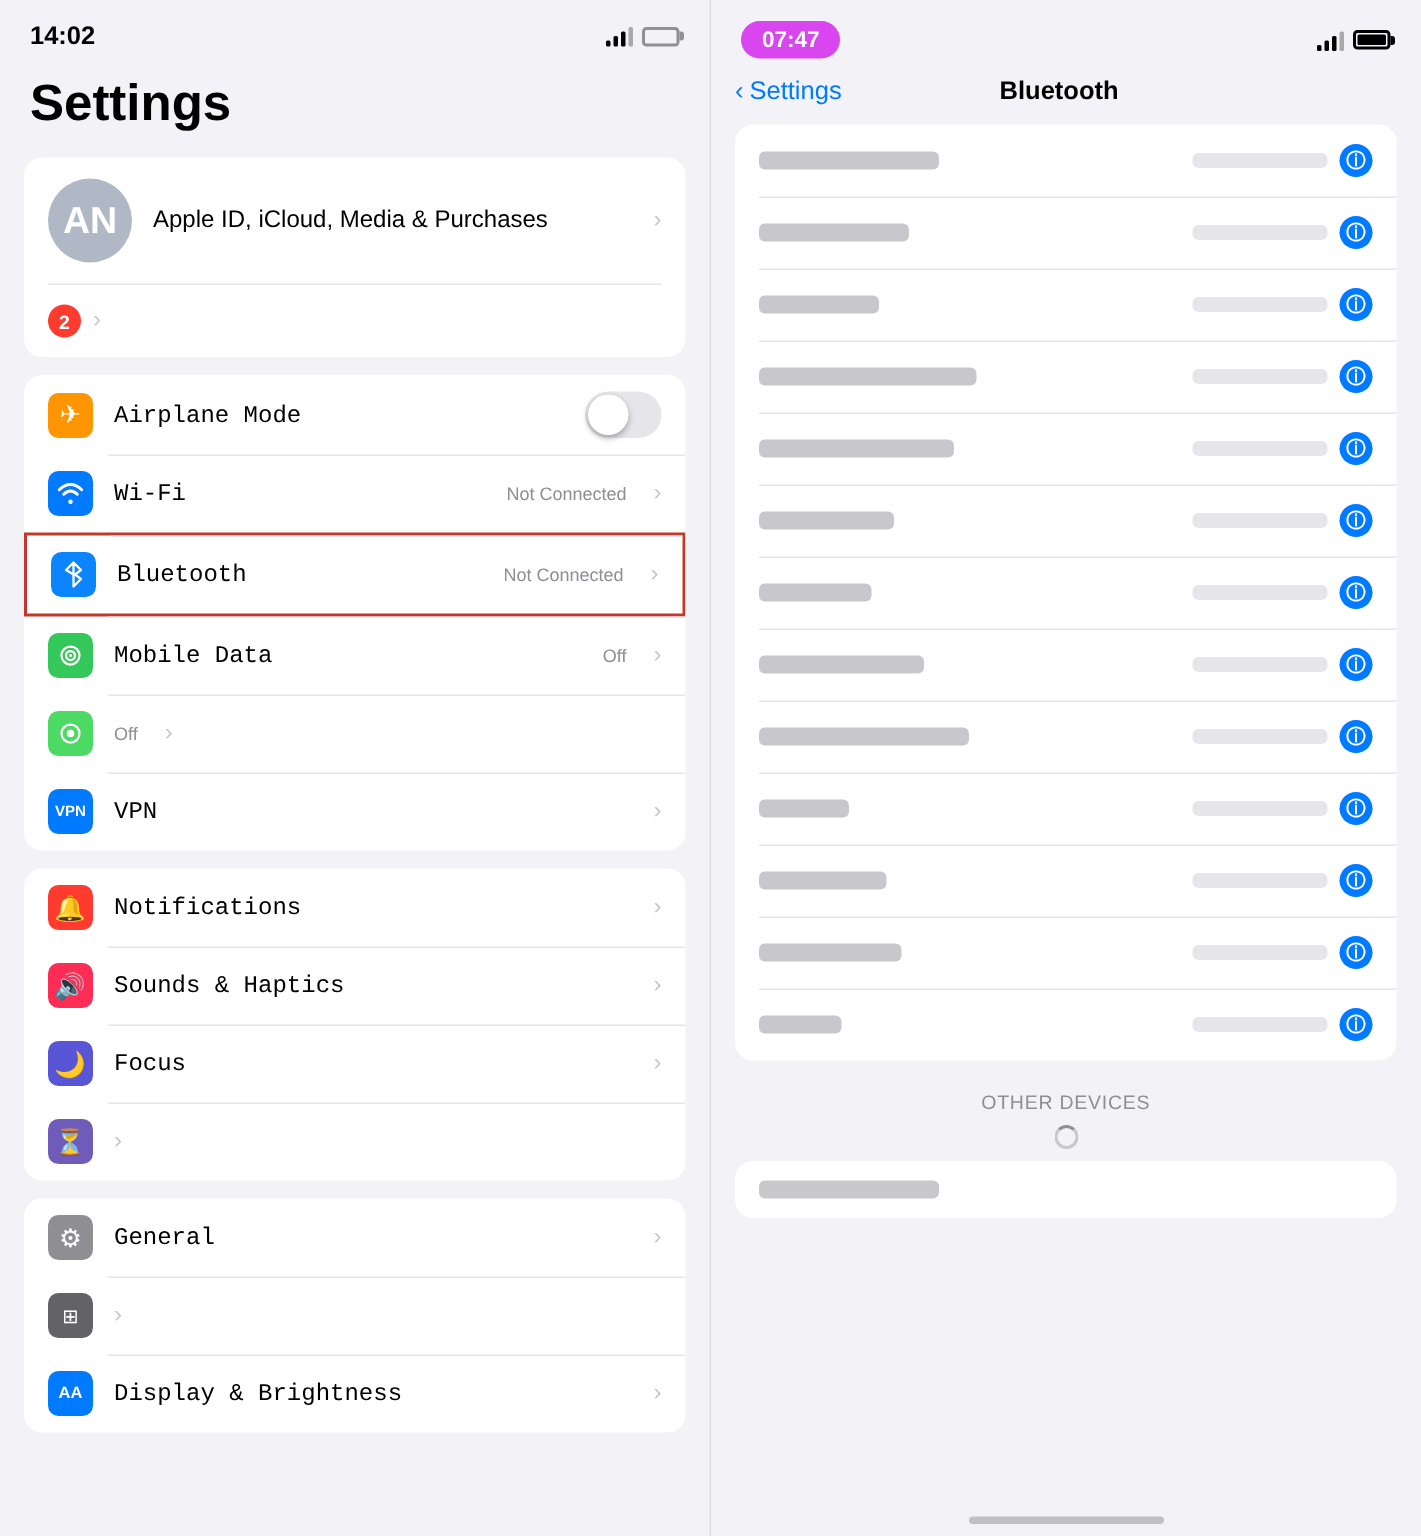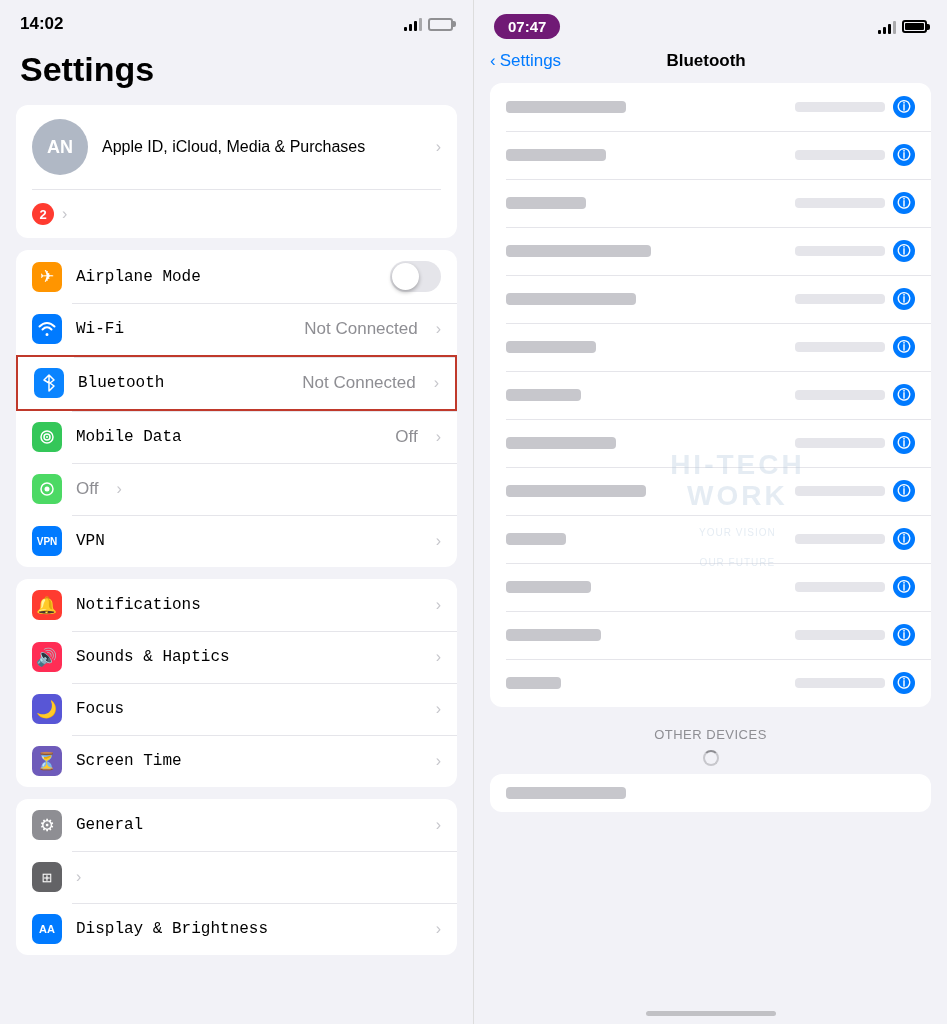--- a/index.html
+++ b/index.html
@@ -94,21 +94,21 @@
     }
     .avatar-circle {
       width: 56px;
       height: 56px;
       background: #b0b8c5;
       border-radius: 50%;
       display: flex;
       align-items: center;
       justify-content: center;
       color: #fff;
-      font-size: 18px;
+      font-size: 25px;
       font-weight: 600;
       flex-shrink: 0;
     }
     .apple-id-text {
       flex: 1;
     }
     .chevron-right {
       color: #c7c7cc;
       font-size: 16px;
     }
@@ -189,21 +189,21 @@
     .icon-gray2 { background: #636366; }
 
     .row-label {
       flex: 1;
       font-size: 16px;
       color: #000;
       font-family: Liberation Mono, monospace;
     }
     .row-label.dimmed { color: #8e8e93; }
     .row-value {
-      font-size: 17px;
+      font-size: 12px;
       color: #8e8e93;
       margin-right: 4px;
     }
 
     
     .toggle {
       width: 51px;
       height: 31px;
       border-radius: 16px;
       background: #e5e5ea;
@@ -240,21 +240,21 @@
       border-left: 1px solid #ddd;
     }
 
     .status-bar-right {
       display: flex;
       justify-content: space-between;
       align-items: center;
       padding: 14px 20px 8px 20px;
     }
     .pill-time {
-      background: #701a75;
+      background: #d946ef;
       color: #fff;
       font-size: 15px;
       font-weight: 600;
       padding: 4px 14px;
       border-radius: 20px;
     }
     .status-icons-right {
       display: flex;
       align-items: center;
       gap: 6px;
@@ -538,21 +538,20 @@
       <span class="row-label">Sounds &amp; Haptics</span>
       <span class="chevron-right">›</span>
     </div>
     <div class="settings-row">
       <div class="settings-icon icon-purple">🌙</div>
       <span class="row-label">Focus</span>
       <span class="chevron-right">›</span>
     </div>
     <div class="settings-row">
       <div class="settings-icon icon-indigo" style="background:#6e5bba;">⏳</div>
-      <span class="row-label">Screen Time</span>
       <span class="chevron-right">›</span>
     </div>
   </div>
 
   <div class="settings-group">
     <div class="settings-row">
       <div class="settings-icon icon-gray">⚙</div>
       <span class="row-label">General</span>
       <span class="chevron-right">›</span>
     </div>
@@ -563,21 +562,20 @@
     <div class="settings-row">
       <div class="settings-icon icon-blue" style="font-size:11px;font-weight:700;">AA</div>
       <span class="row-label">Display &amp; Brightness</span>
       <span class="chevron-right">›</span>
     </div>
   </div>
 </div>
 
 <div class="right-panel">
 
-  <div class="watermark">HI-TECH<br>WORK<br><span style="font-size:10px;font-weight:400;letter-spacing:1px;">YOUR VISION<br>OUR FUTURE</span></div>
 
   <div class="status-bar-right">
     <div class="pill-time">07:47</div>
     <div class="status-icons-right">
       <div class="signal-bars">
         <span></span>
           <span></span>
           <span></span>
           <span></span>
       </div>

